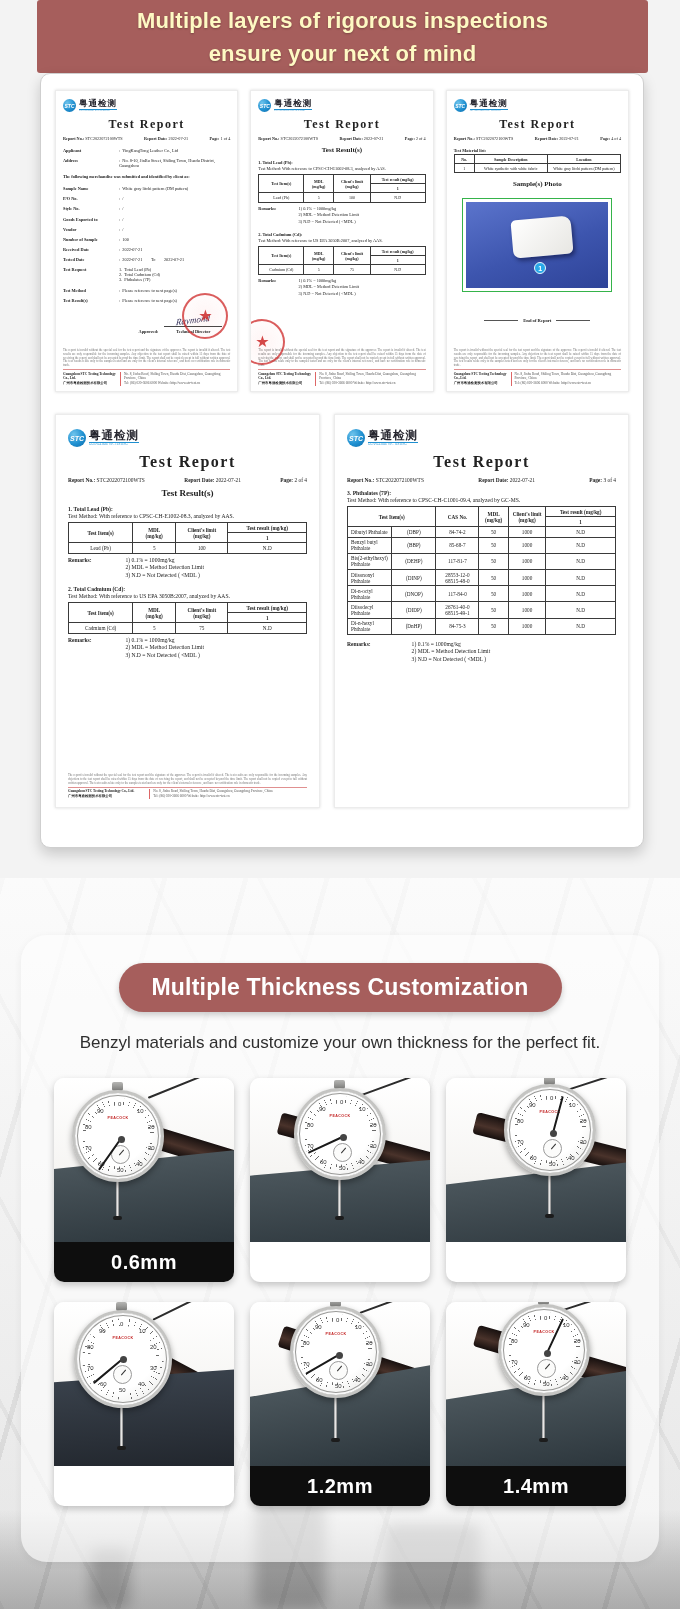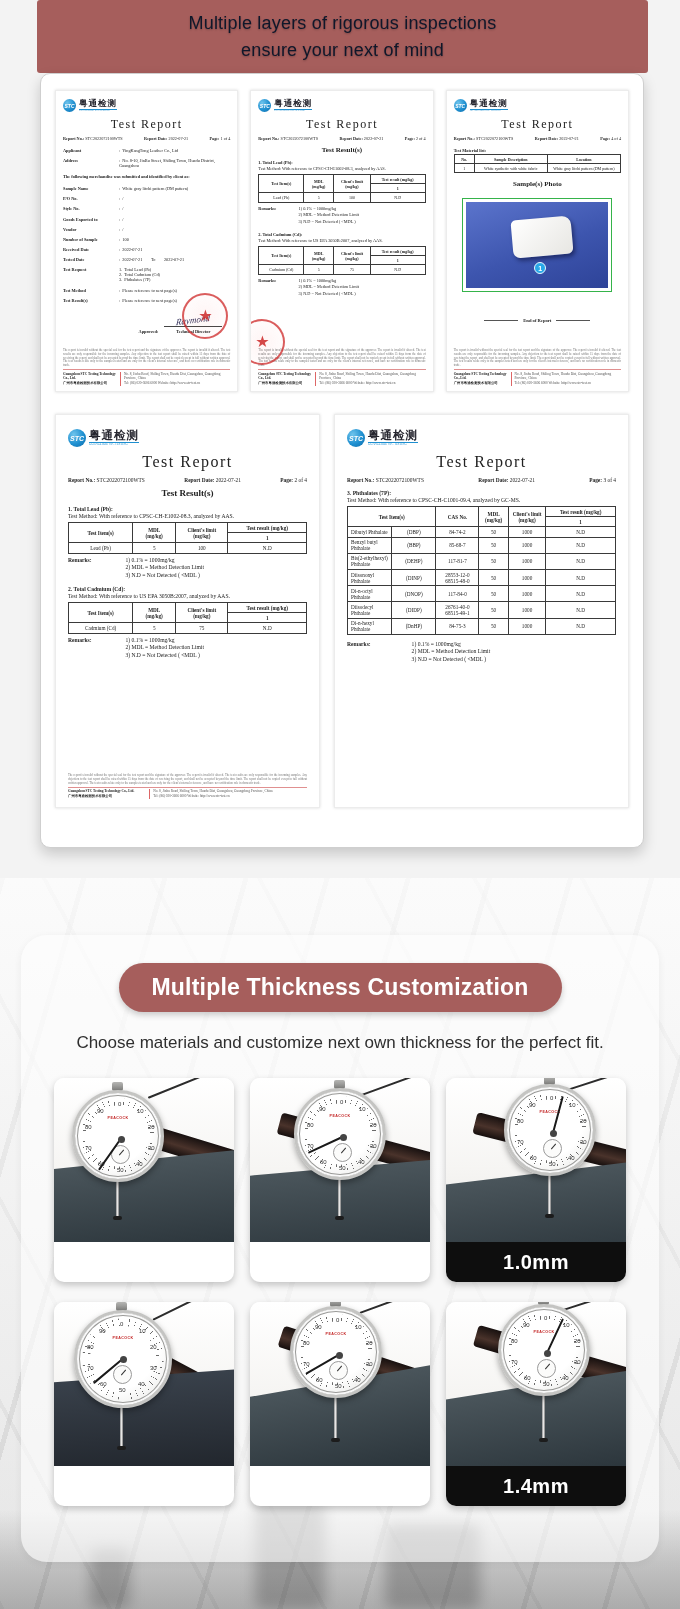--- a/index.html
+++ b/index.html
@@ -4,21 +4,21 @@
 <style>
   html,body{margin:0;padding:0;background:#e9e9e9;}
   *{box-sizing:border-box;}
   #page{position:relative;width:680px;height:1609px;margin:0 auto;overflow:hidden;
         font-family:"Liberation Sans",sans-serif;background:#f3f3f3;}
 
   
   #sec1{position:absolute;top:0;left:0;width:680px;height:878px;background:#f3f3f3;}
   .banner{position:absolute;top:0;left:37px;width:611px;height:73px;background:#a65e5c;
           border-radius:3px;display:flex;flex-direction:column;align-items:center;justify-content:center;}
-  .banner div{color:#0f172a;font-weight:normal;font-size:18px;line-height:1.5;
+  .banner div{color:#fef9c3;font-weight:bold;font-size:22px;line-height:1.5;
               text-shadow:0 1px 2px rgba(0,0,0,.25);letter-spacing:.2px;}
   .report-card{position:absolute;top:73px;left:40px;width:604px;height:775px;background:#fff;
                border:1px solid #cfcfcf;border-radius:10px;box-shadow:0 6px 14px rgba(0,0,0,.18);
                padding:16px 14px 0;}
   .rrow{display:flex;gap:12px;}
   .rrow2{margin-top:22px;gap:14px;}
 
   .rpt{background:#fff;border:1px solid #ececec;box-shadow:0 0 3px rgba(0,0,0,.14);
        position:relative;display:flex;flex-direction:column;overflow:hidden;
        font-family:"Liberation Serif",serif;color:#222;}
@@ -35,21 +35,21 @@
   .rpt-sm .logo-swirl{width:13px;height:13px;font-size:5px;}
   .rpt-lg .logo-swirl{width:18px;height:18px;font-size:7px;}
   .logo-txt{display:flex;flex-direction:column;line-height:1;}
   .logo-cn{font-weight:bold;color:#25252e;letter-spacing:1px;font-family:Liberation Serif, serif;}
   .rpt-sm .logo-cn{font-size:8.5px;}
   .rpt-lg .logo-cn{font-size:11.5px;}
   .logo-sub{font-style:normal;color:#1e8fd0;border-top:.5px solid #1e8fd0;margin-top:1px;}
   .rpt-sm .logo-sub{font-size:2.4px;}
   .rpt-lg .logo-sub{font-size:3px;}
 
-  .rpt-title{text-align:center;font-weight:normal;letter-spacing:1.5px;}
+  .rpt-title{text-align:center;font-weight:bold;letter-spacing:1.5px;}
   .rpt-sm .rpt-title{font-size:12px;margin:2px 0 4px;}
   .rpt-lg .rpt-title{font-size:16px;margin:3px 0 6px;}
   .rpt-meta{display:flex;justify-content:space-between;margin-bottom:4px;}
   .rpt-sm .rpt-meta{font-size:4.2px;}
   .rpt-lg .rpt-meta{font-size:5.4px;}
   .rpt-meta b{font-weight:bold;}
 
   .kv{display:flex;margin:2.6px 0;}
   .kv .k{font-weight:bold;flex-shrink:0;width:56px;}
   .kv .v{flex:1;white-space:pre-wrap;}
@@ -639,21 +639,21 @@
   </div>
 
   <div id="sec2">
     <div class="blob b1"></div>
     <div class="blob b2"></div>
     <div class="blob b3"></div>
     <div class="floor"></div>
 
     <div class="thick-panel">
       <div class="pill">Multiple Thickness Customization</div>
-      <div class="thick-sub">Choose materials and customize next own thickness for the perfect fit.</div>
+      <div class="thick-sub">Benzyl materials and customize your own thickness for the perfect fit.</div>
 
       <div class="thick-grid">
 
         <div class="tcard c1">
           <div class="tphoto">
             <div class="cable"></div>
             <div class="arm"></div>
             <div class="mat"></div>
             <div class="crown"></div>
             <div class="stem"></div>
@@ -670,20 +670,21 @@
                   <span>70</span>
                   <span>80</span>
                   <span>90</span>
                 </div>
               <div class="dial-brand">PEACOCK</div>
               <div class="subdial"></div>
               <div class="needle"></div>
               <div class="hub"></div>
             </div>
           </div>
+          <div class="tlabel">0.6mm</div>
         </div>
 
         <div class="tcard c2">
           <div class="tphoto">
             <div class="cable"></div>
             <div class="arm"></div>
             <div class="mat"></div>
             <div class="crown"></div>
             <div class="stem"></div>
             <div class="foot-tip"></div>
@@ -728,21 +729,20 @@
                   <span>70</span>
                   <span>80</span>
                   <span>90</span>
                 </div>
               <div class="dial-brand">PEACOCK</div>
               <div class="subdial"></div>
               <div class="needle"></div>
               <div class="hub"></div>
             </div>
           </div>
-          <div class="tlabel">1.0mm</div>
         </div>
 
         <div class="tcard c4">
           <div class="tphoto">
             <div class="cable"></div>
             <div class="arm"></div>
             <div class="mat"></div>
             <div class="crown"></div>
             <div class="stem"></div>
             <div class="foot-tip"></div>
@@ -787,20 +787,21 @@
                   <span>70</span>
                   <span>80</span>
                   <span>90</span>
                 </div>
               <div class="dial-brand">PEACOCK</div>
               <div class="subdial"></div>
               <div class="needle"></div>
               <div class="hub"></div>
             </div>
           </div>
+          <div class="tlabel">1.2mm</div>
         </div>
 
         <div class="tcard c6">
           <div class="tphoto">
             <div class="cable"></div>
             <div class="arm"></div>
             <div class="mat"></div>
             <div class="crown"></div>
             <div class="stem"></div>
             <div class="foot-tip"></div>

